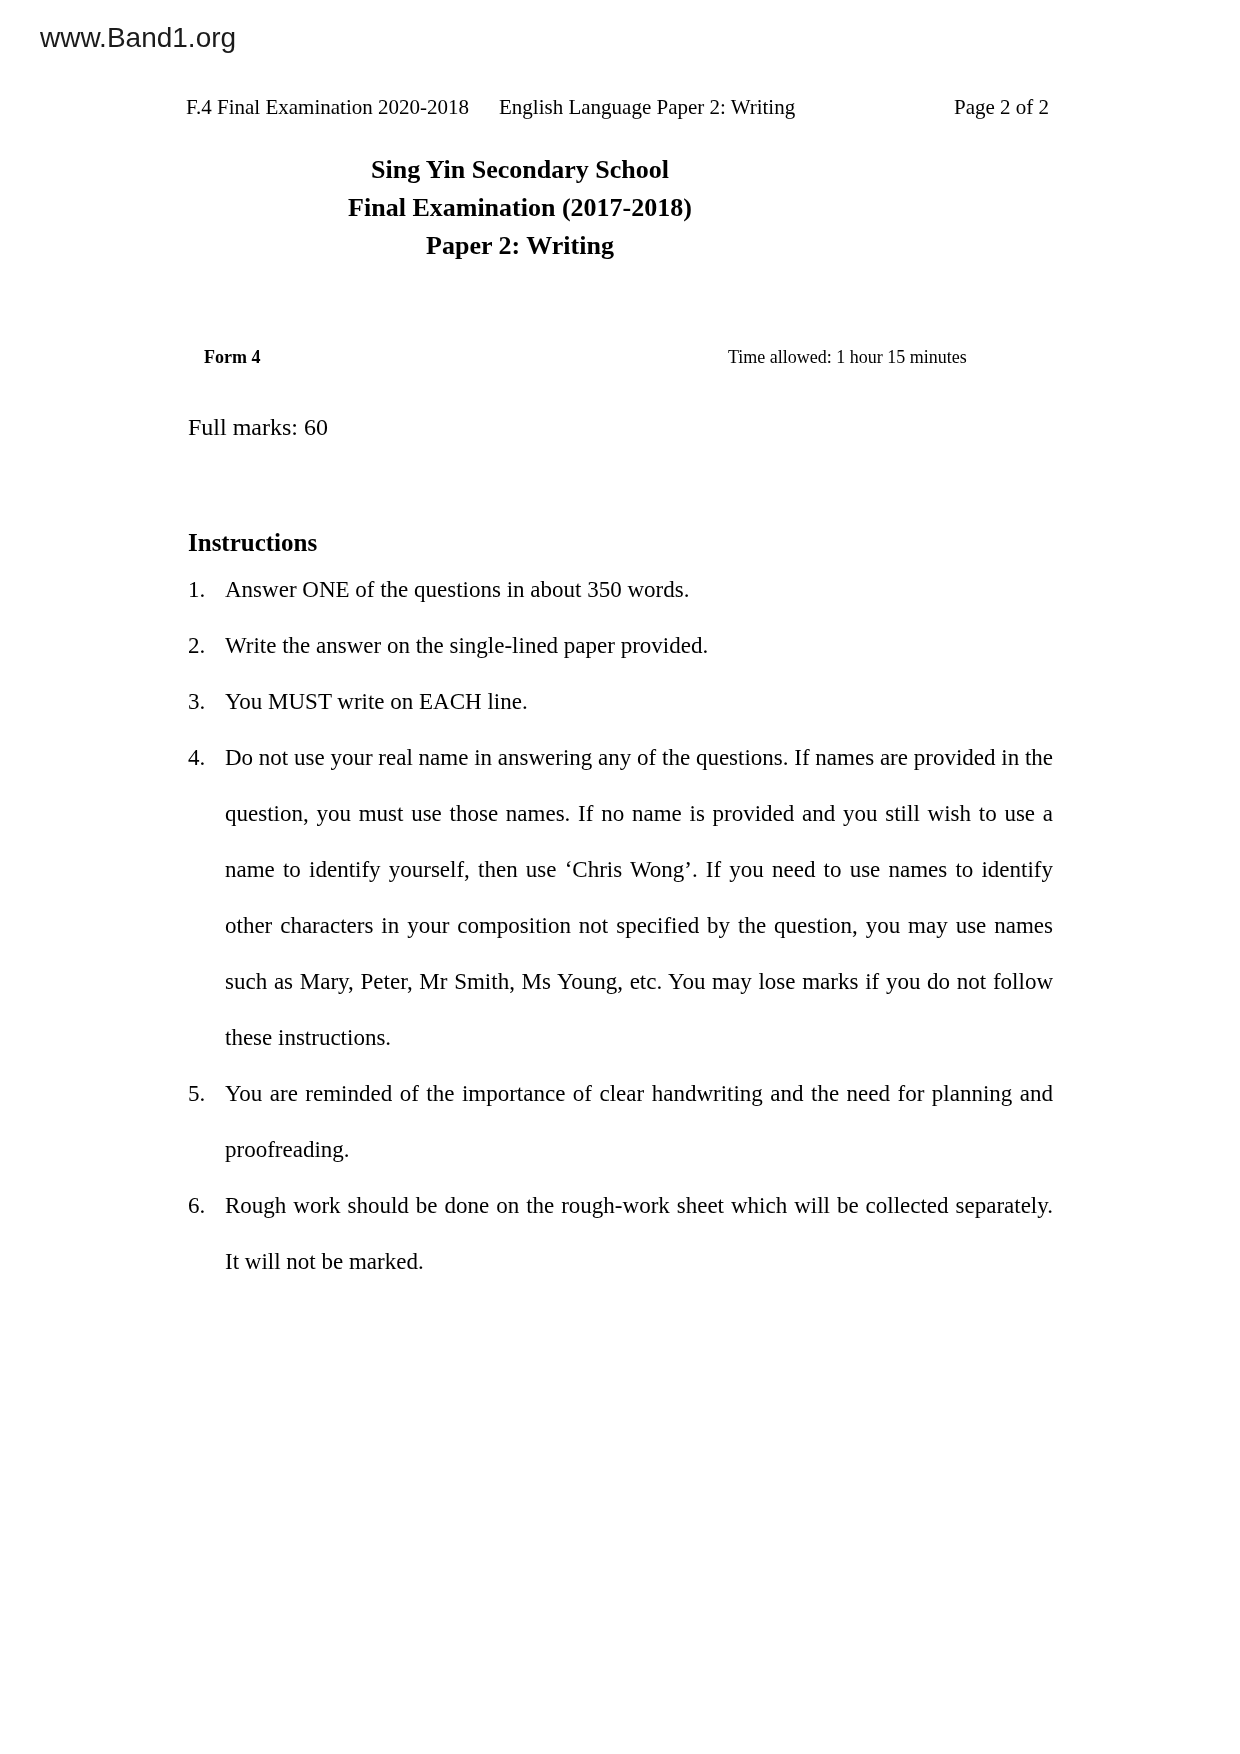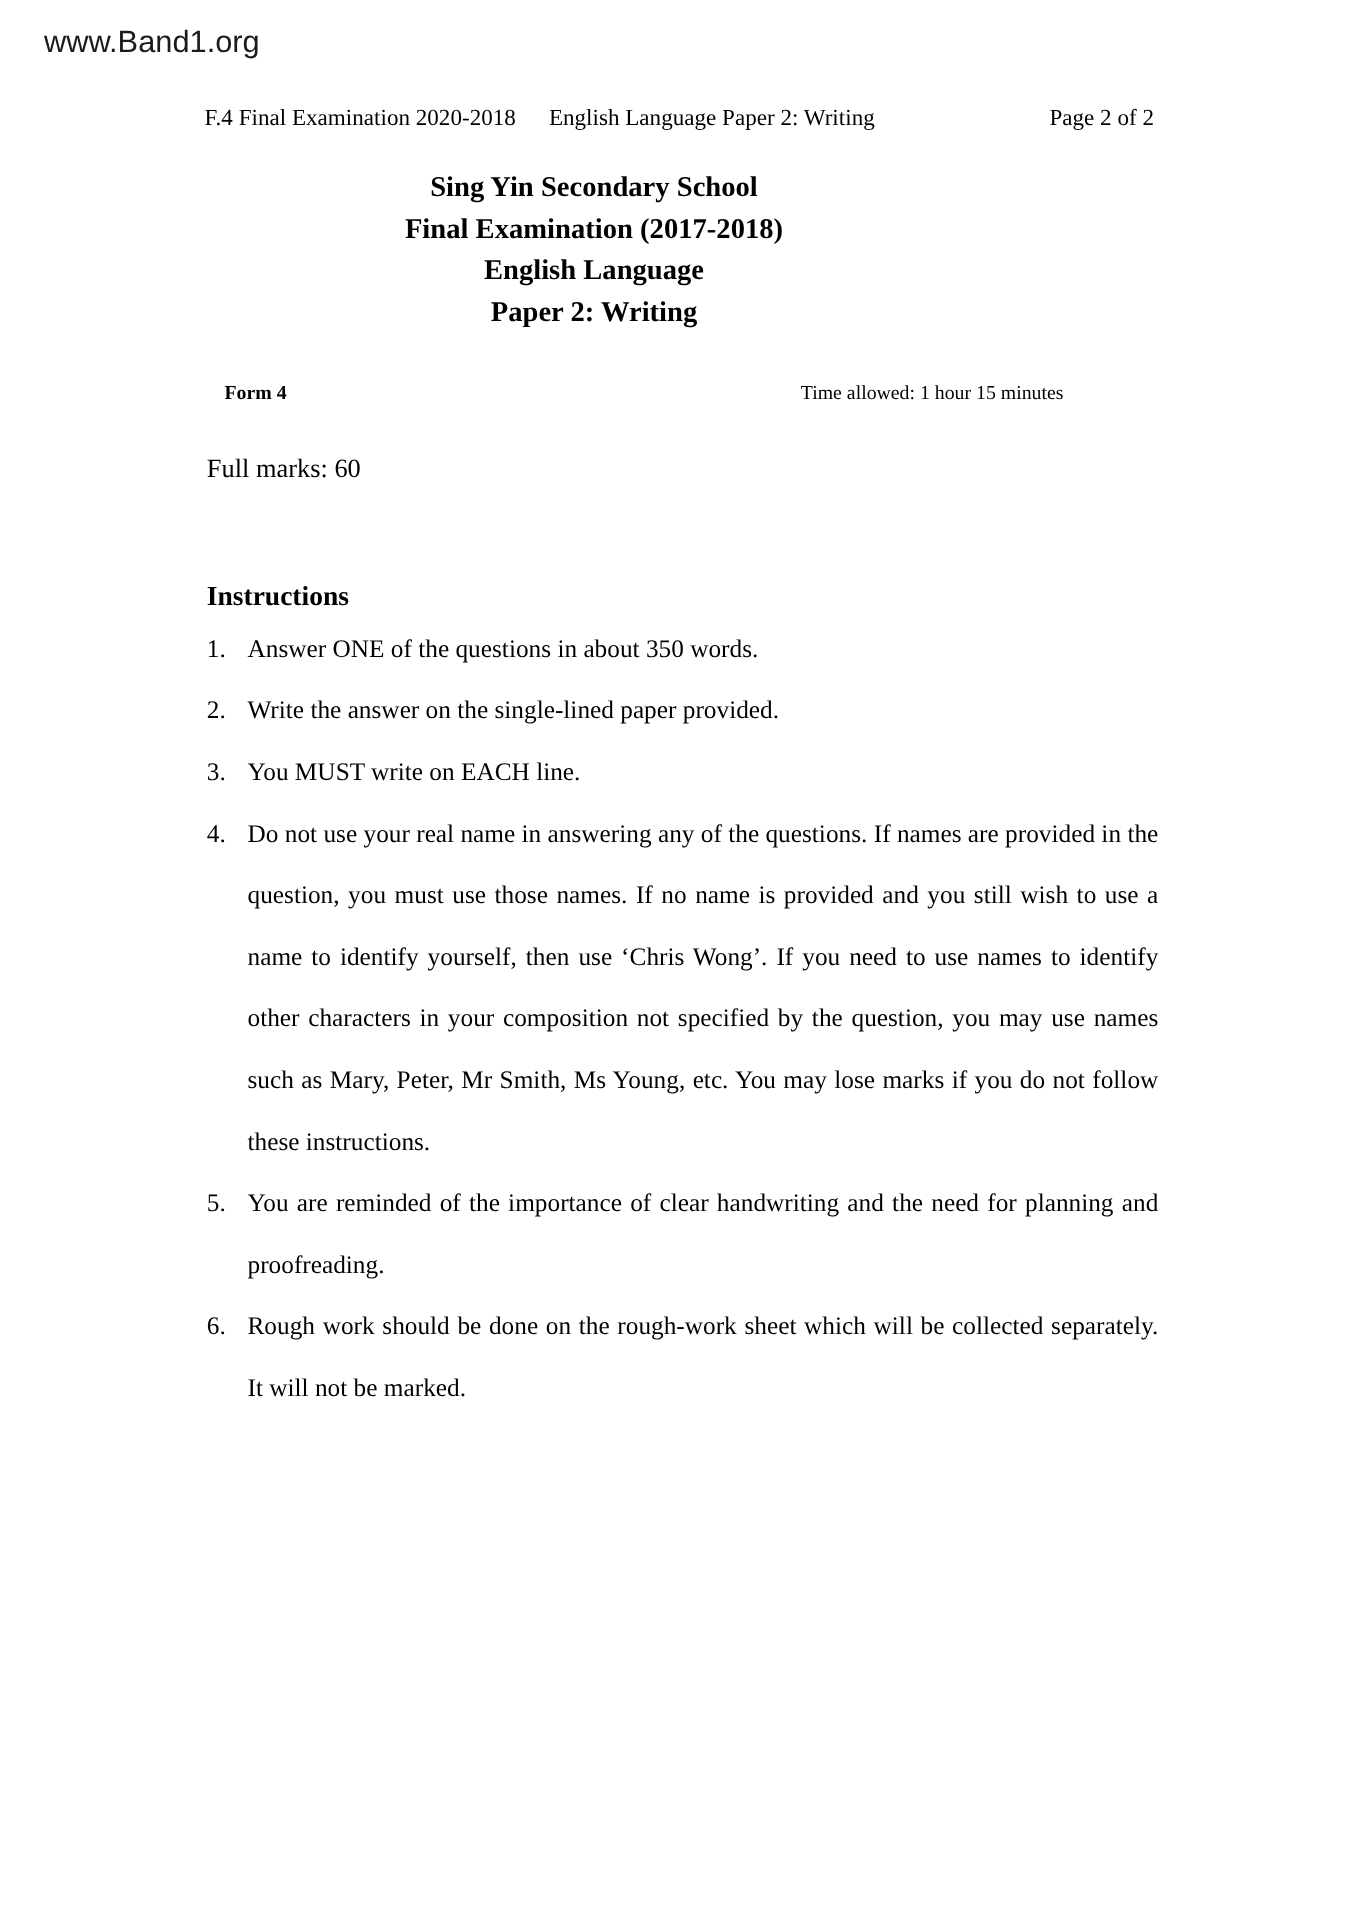--- a/index.html
+++ b/index.html
@@ -39,21 +39,20 @@
   .rh-right  { position: absolute; left: 938px; top: 0; margin-left: 16px; }
   .title-block {
     position: absolute;
     top: 151px;
     left: 0;
     width: 1040px;
     text-align: center;
     font-weight: bold;
     font-size: 26px;
     line-height: 38px;
-    margin-left: 20px;
   }
   .form-row {
     position: absolute;
     top: 342px;
     left: 204px;
     width: 865px;
     font-size: 18px;
     line-height: 30px;
   }
   .form-label { font-weight: bold; }
@@ -114,21 +113,20 @@
     <span class="rh-left">F.4 Final Examination 2020-2018</span>
     <span class="rh-center">English Language Paper 2: Writing</span>
     <span class="rh-right">Page 2 of 2</span>
   </div>
 
   <div class="title-block" id="title-block">
   <div class="title-line">Sing Yin Secondary School</div>
 
   <div class="title-line">Final Examination (2017-2018)</div>
 
-  <div class="title-line">English Language</div>
 
   <div class="title-line">Paper 2: Writing</div>
 </div>
 
   <div class="form-row">
     <span class="form-label">Form 4</span>
     <span class="time-allowed">Time allowed: 1 hour 15 minutes</span>
   </div>
 
   <div class="full-marks">Full marks: 60</div>

